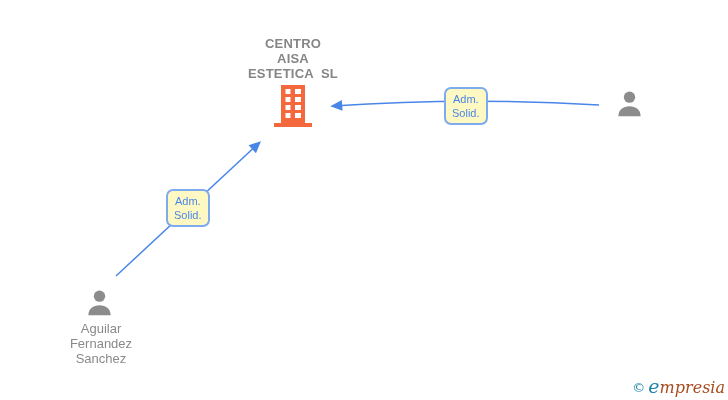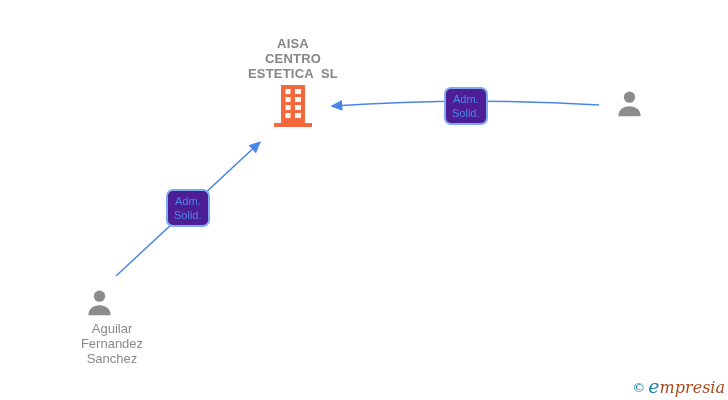--- a/index.html
+++ b/index.html
@@ -10,21 +10,21 @@
   svg.edges{position:absolute;left:0;top:0;z-index:1;}
   .edge-path{stroke:#4a86e8;stroke-width:1.5;fill:none;}
   .node-name{
     position:absolute;text-align:center;color:#8a8a8a;
     font-size:13px;line-height:15px;z-index:2;
   }
   .node-name div{white-space:pre;}
   .company-name{font-weight:bold;color:#868686;letter-spacing:.2px;}
   .icon-abs{position:absolute;z-index:2;}
   .edge-label{
-    position:absolute;z-index:3;background:#4c1d95;
+    position:absolute;z-index:3;background:#fef9c3;
     border:2px solid #7dabee;border-radius:7px;
     color:#4a86e8;font-size:11px;line-height:14px;
     text-align:center;padding:3px 6px;box-sizing:border-box;min-width:42px;
   }
   .logo{
     position:absolute;right:3px;bottom:2px;z-index:2;
     font-family:"DejaVu Serif",serif;font-style:italic;font-size:16px;line-height:20px;
   }
   .logo .copy{
     color:#1f85b0;font-style:normal;font-family:"DejaVu Sans",sans-serif;
@@ -42,22 +42,22 @@
     <defs>
       <marker id="arrowhead" viewBox="0 0 12 12" refX="9" refY="6" markerWidth="13" markerHeight="13" markerUnits="userSpaceOnUse" orient="auto">
         <path d="M0.5,1 L11.5,6 L0.5,11 Z" fill="#4a86e8"></path>
       </marker>
     </defs>
     <path class="edge-path" d="M599,105 Q465,97 333,106" marker-end="url(#arrowhead)"></path>
     <path class="edge-path" d="M116,276 L259,143" marker-end="url(#arrowhead)"></path>
   </svg>
 
   <div class="node-name company-name" style="left:213px;top:36px;width:160px;">
+    <div>CENTRO</div>
     <div>AISA</div>
-    <div>CENTRO</div>
     <div>ESTETICA  SL</div>
   </div>
   <div class="icon-abs" style="left:273px;top:85px;">
     <svg width="40" height="42" viewBox="0 0 40 42">
       <rect x="8" y="0" width="24" height="38" fill="#f4683d"></rect>
       <rect x="1" y="38" width="38" height="4" fill="#f4683d"></rect>
       <rect x="12.5" y="4" width="5" height="5" fill="#ffffff"></rect>
       <rect x="22" y="4" width="6" height="5" fill="#ffffff"></rect>
       <rect x="12.5" y="12" width="5" height="5" fill="#ffffff"></rect>
       <rect x="22" y="12" width="6" height="5" fill="#ffffff"></rect>
@@ -74,21 +74,21 @@
       <path d="M3.4 21.8 c0-5.1 3.8-7.7 8.6-7.7 s8.6 2.6 8.6 7.7 z"></path>
     </svg>
   </div>
 
   <div class="icon-abs" style="left:84px;top:287px;">
     <svg width="31" height="31" viewBox="0 0 24 24" fill="#8c8c8c">
       <circle cx="12" cy="7.1" r="4.4"></circle>
       <path d="M3.4 21.8 c0-5.1 3.8-7.7 8.6-7.7 s8.6 2.6 8.6 7.7 z"></path>
     </svg>
   </div>
-  <div class="node-name" style="left:32px;top:321px;width:160px;">
+  <div class="node-name" style="left:21px;top:321px;width:160px;">
     <div>Aguilar</div>
     <div>Fernandez</div>
     <div>Sanchez</div>
   </div>
 
   <div class="edge-label" style="left:444px;top:87px;">
     <div>Adm.</div>
     <div>Solid.</div>
   </div>
   <div class="edge-label" style="left:166px;top:189px;">

